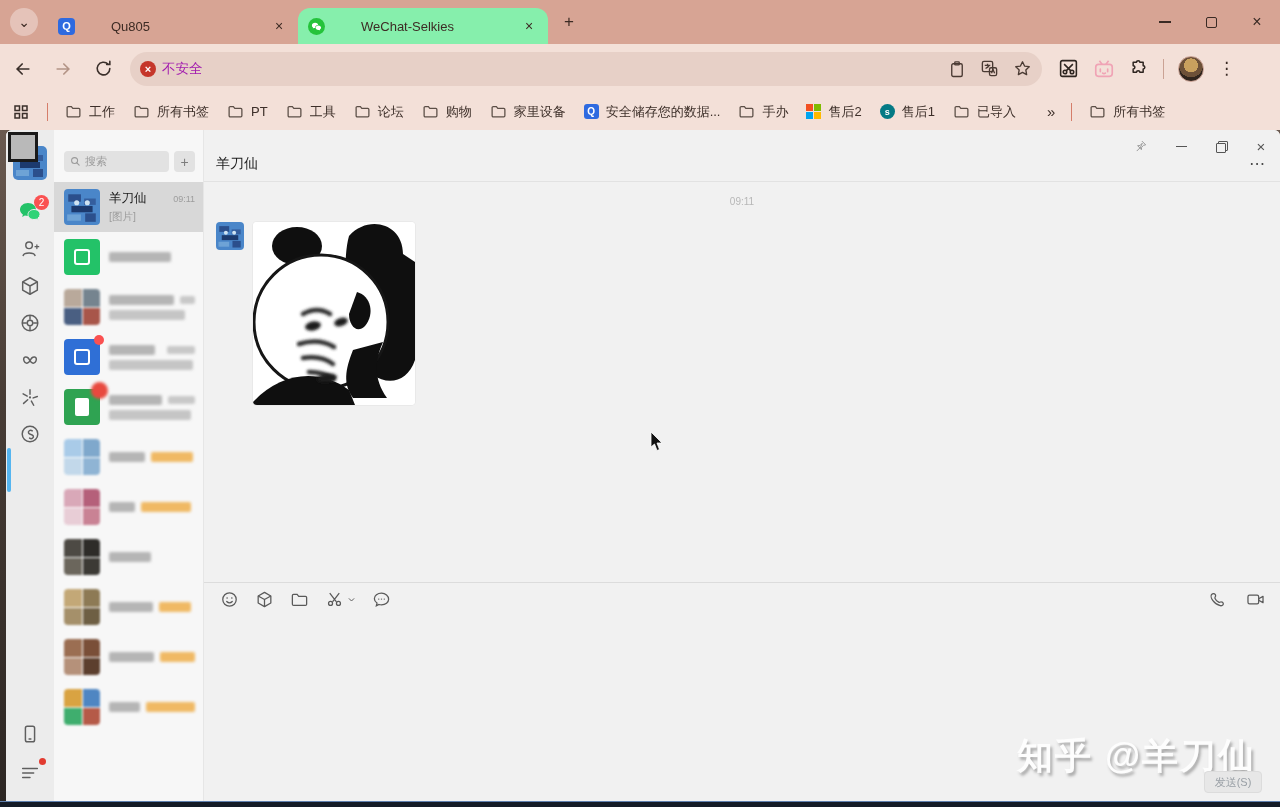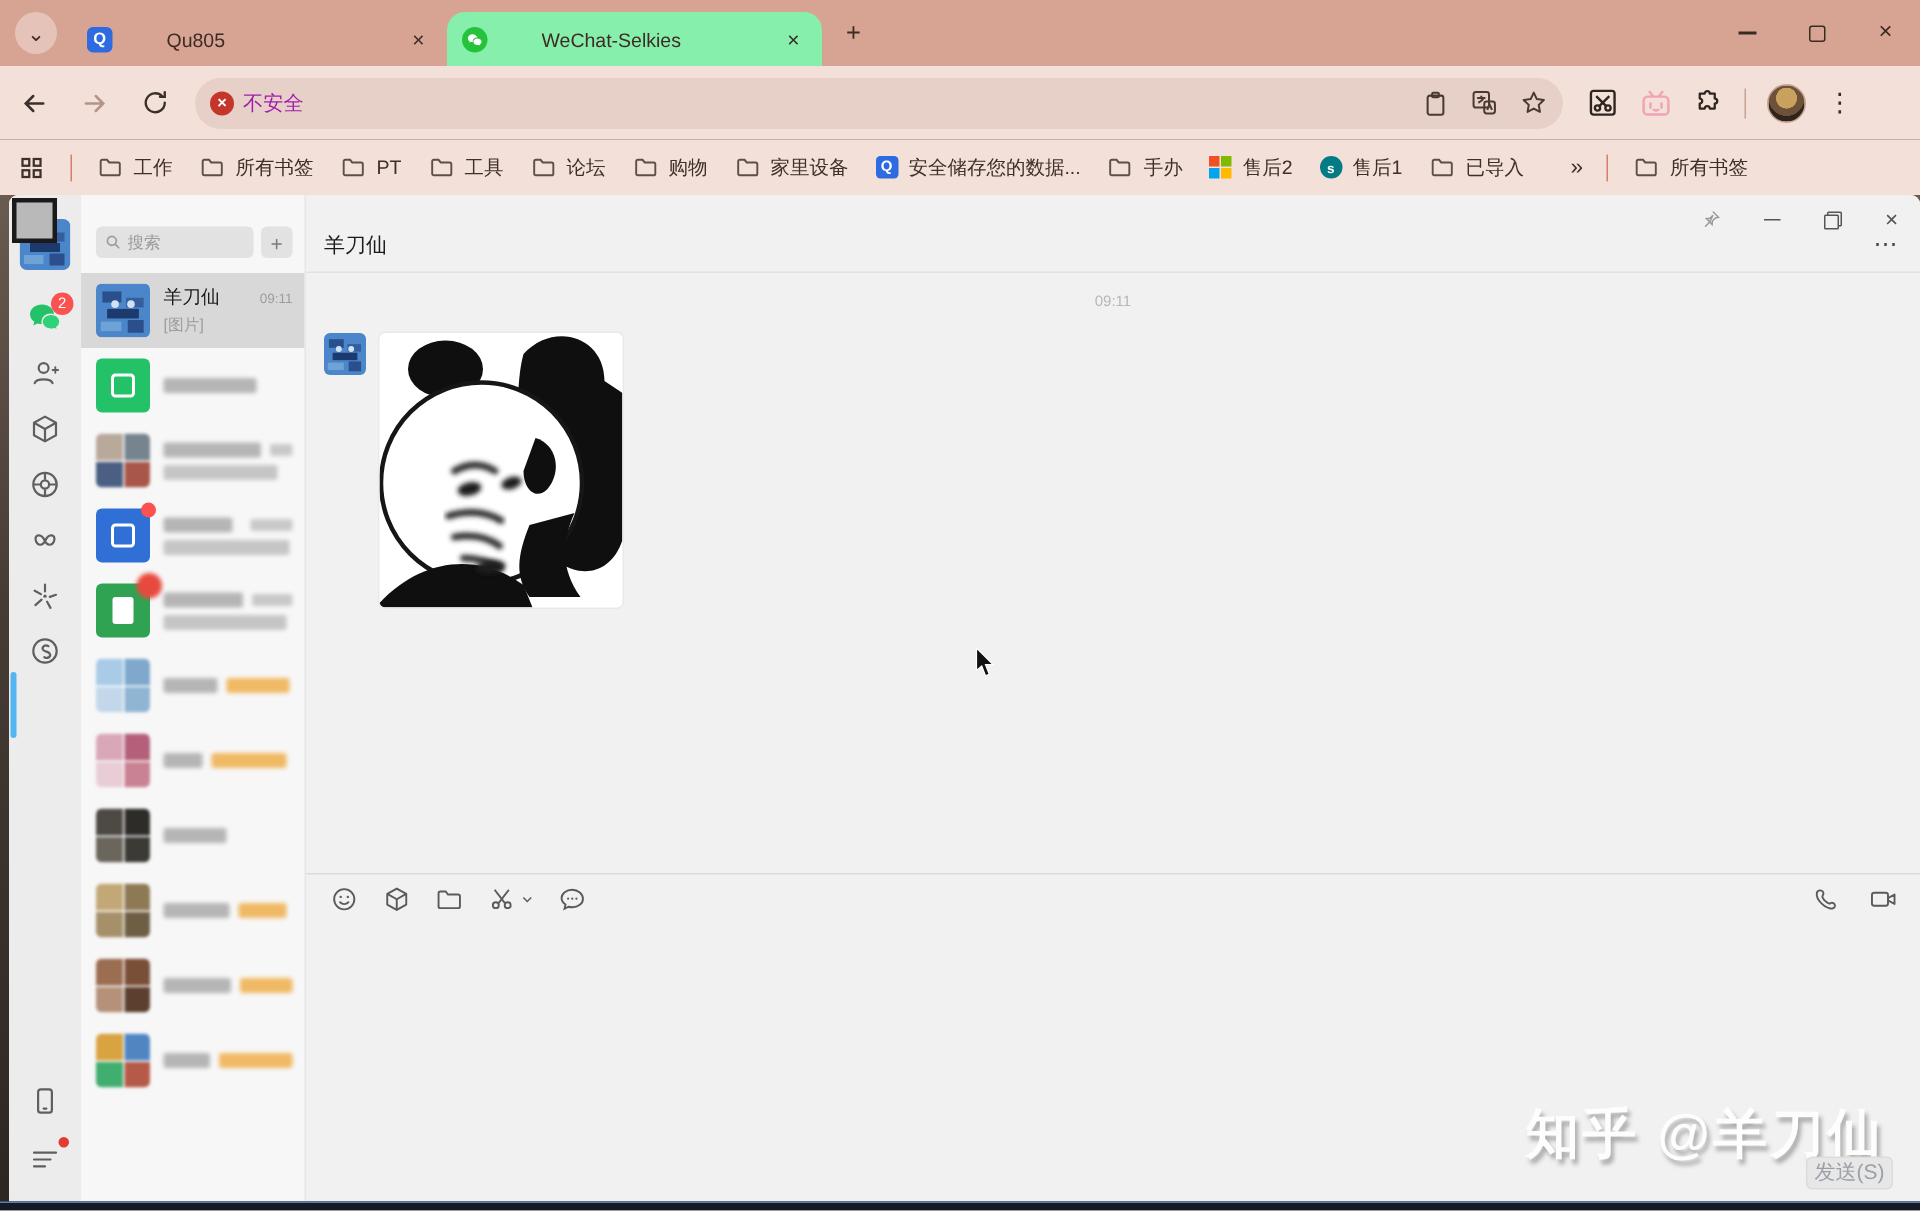--- a/index.html
+++ b/index.html
@@ -99,21 +99,21 @@
   .messages { height:400px; position:relative; }
   .msg-time { position:absolute; top:14px; left:0; right:0; text-align:center; font-size:10px; color:#b7b7b7; }
   .msg-row { position:absolute; left:12px; top:40px; display:flex; gap:9px; align-items:flex-start; }
   .msg-avatar { width:28px; height:28px; border-radius:4px; overflow:hidden; flex:0 0 28px; }
   .img-bubble { width:162px; height:183px; background:#fff; border-radius:4px; overflow:hidden; box-shadow:0 0 0 1px #e9e9e9; }
   .mouse-cursor { position:absolute; left:446px; top:250px; }
   .composer-bar { border-top:1px solid #dcdcdc; height:34px; display:flex; align-items:center; gap:16px; padding:0 14px 0 16px; }
   .cbar-right { margin-left:auto; display:flex; gap:18px; align-items:center; }
   .editor { flex:1; position:relative;text-align:center; }
   .watermark { position:absolute; right:24px; bottom:20px; font-size:36px; font-weight:600; color:#fdfdfd; letter-spacing:2px; text-shadow:2px 3px 3px #a9a9a9; white-space:nowrap; }
-  .send-btn { position:absolute; right:18px; bottom:8px; width:58px; height:22px; background:#e7e7e7; border:1px solid #dcdcdc; border-radius:4px; color:#9aa0a6; font-size:14px; display:flex; align-items:center; justify-content:center; }
+  .send-btn { position:absolute; right:18px; bottom:8px; width:58px; height:22px; background:#e7e7e7; border:1px solid #dcdcdc; border-radius:4px; color:#9aa0a6; font-size:11px; display:flex; align-items:center; justify-content:center; }
 
   .cursor-square { position:absolute; left:2px; top:2px; width:30px; height:30px; background:#b9b9b9; border:3px solid #1a1a1a; }
   svg { display:block; }
 </style>
 </head>
 <body>
 
 <div class="screen">
 
   <div class="tabstrip">

